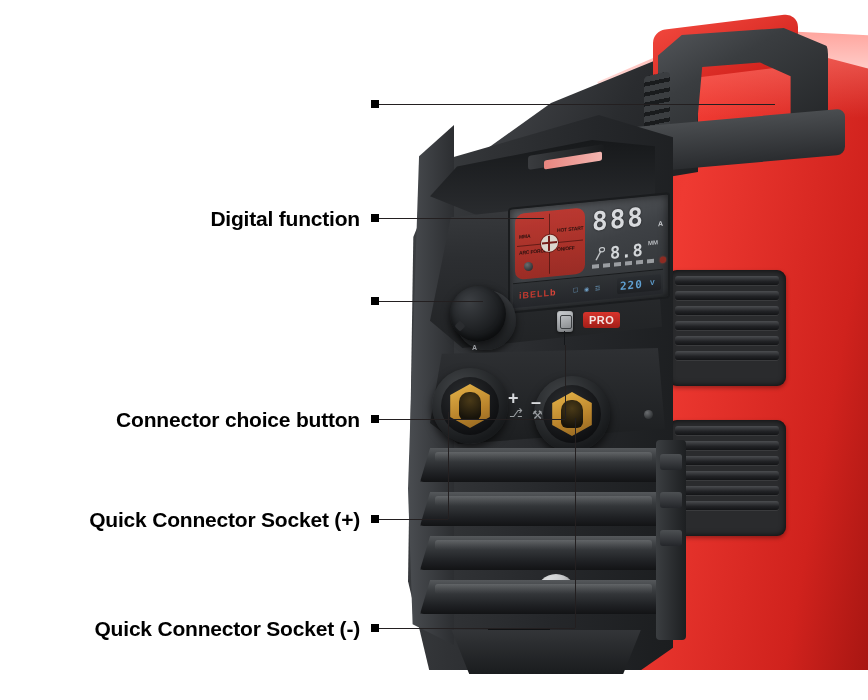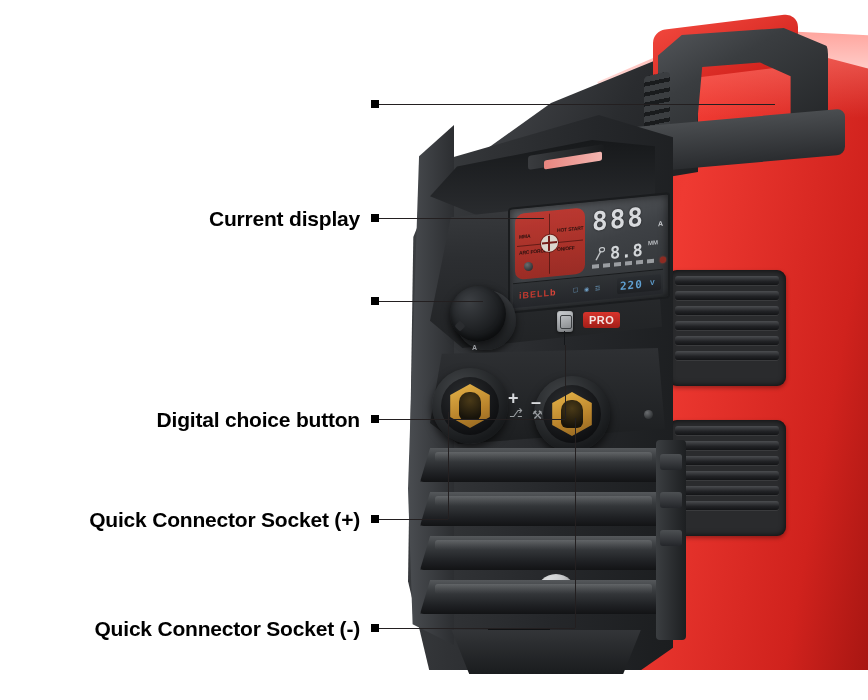--- a/index.html
+++ b/index.html
@@ -323,28 +323,28 @@
     <div class="foot-notch"></div>
     <div class="foot"></div>
 
     <div class="screw" style="left:156px;top:262px;"></div>
     <div class="screw" style="left:276px;top:410px;"></div>
   </div>
 
   <div class="ann-bullet" style="left:371px;top:100px;"></div>
   <div class="ann-line h" style="left:379px;top:104px;width:396px;"></div>
 
-  <div class="ann-label" style="right:508px;top:206px;width:340px;">Current display</div>
+  <div class="ann-label" style="right:508px;top:206px;width:340px;">Digital function</div>
   <div class="ann-bullet" style="left:371px;top:214px;"></div>
   <div class="ann-line h" style="left:379px;top:218px;width:165px;"></div>
 
   <div class="ann-bullet" style="left:371px;top:297px;"></div>
   <div class="ann-line h" style="left:379px;top:301px;width:104px;"></div>
 
-  <div class="ann-label" style="right:508px;top:407px;width:340px;">Digital choice button</div>
+  <div class="ann-label" style="right:508px;top:407px;width:340px;">Connector choice button</div>
   <div class="ann-bullet" style="left:371px;top:415px;"></div>
   <div class="ann-line h" style="left:379px;top:419px;width:186px;"></div>
   <div class="ann-line v" style="left:565px;top:345px;height:74px;"></div>
 
   <div class="ann-label" style="right:508px;top:507px;width:400px;">Quick Connector Socket (+)</div>
   <div class="ann-bullet" style="left:371px;top:515px;"></div>
   <div class="ann-line h" style="left:379px;top:519px;width:69px;"></div>
   <div class="ann-line v" style="left:448px;top:412px;height:107px;"></div>
 
   <div class="ann-label" style="right:508px;top:616px;width:400px;">Quick Connector Socket (-)</div>

